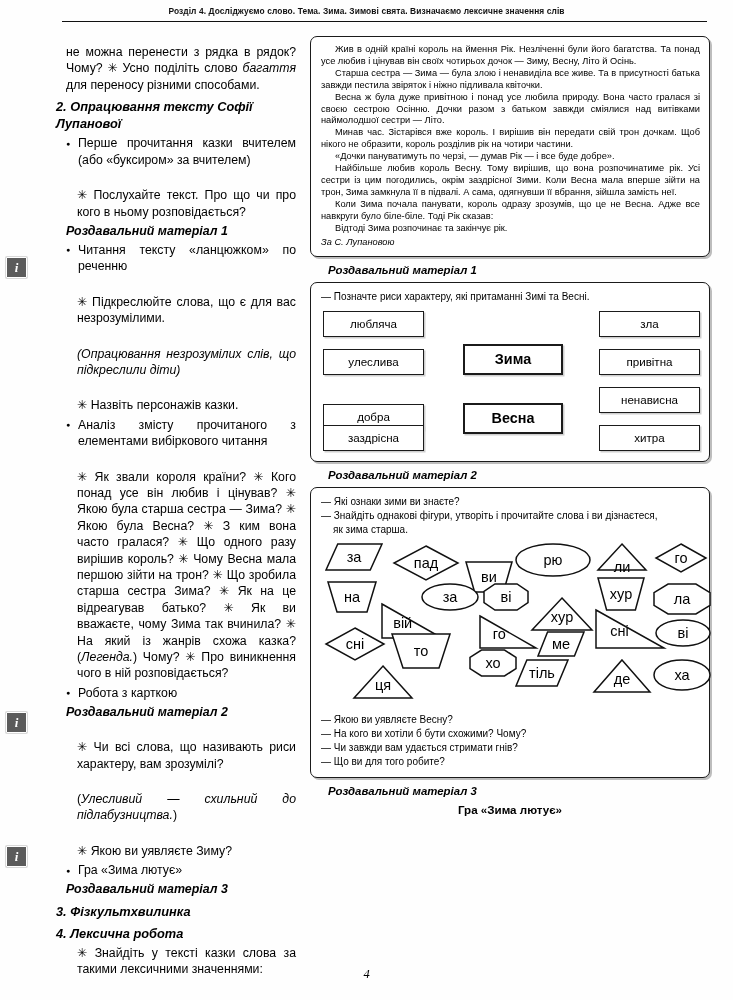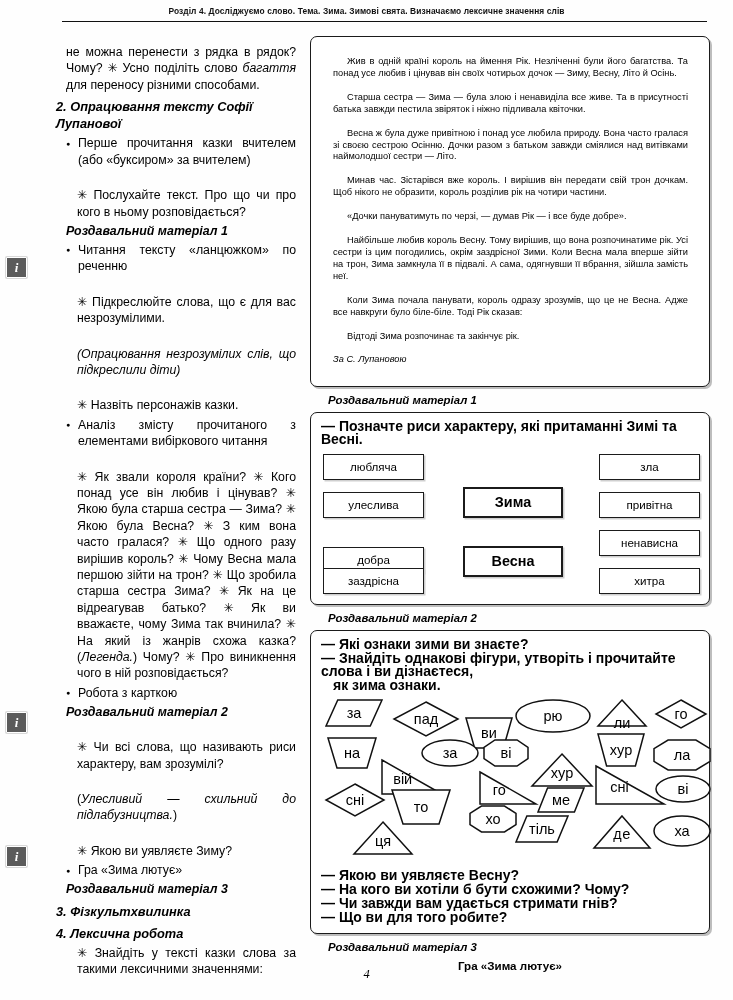--- a/index.html
+++ b/index.html
@@ -133,32 +133,32 @@
     margin: 2px 0 0 0;
   }
 
   
   .story {
     font-size: 9.25px;
     line-height: 11.9px;
     text-align: justify;
     text-align-last: left;
   }
-  .story p { margin: 12px; text-indent: 14px; }
+  .story p { margin: 0; text-indent: 14px; }
   .story .sig {
     text-indent: 0;
     text-align: right;
     font-style: italic;
     margin-top: 2px;
   }
 
   
   .qline {
-    font-size: 14px;
-    font-weight: bold;
+    font-size: 10px;
+    font-weight: normal;
     line-height: 13px;
     padding-left: 0;
     margin: 0 0 1px 0;
   }
   .qcont { padding-left: 12px; }
 
   
   .traits {
     position: relative;
     height: 142px;
@@ -302,21 +302,21 @@
         <div class="tbox" style="left:278px; top:76px;">ненависна</div>
         <div class="tbox" style="left:278px; top:114px;">хитра</div>
       </div>
     </div>
 
     <div class="hcaption">Роздавальний матеріал 2</div>
 
     <div class="hbox" style="width:400px;">
       <div class="qline">— Які ознаки зими ви знаєте?</div>
       <div class="qline">— Знайдіть однакові фігури, утворіть і прочитайте слова і ви дізнаєтеся,</div>
-      <div class="qline qcont">як зима ознаки.</div>
+      <div class="qline qcont">як зима старша.</div>
 
       <div class="shapes" id="shapes-area">
           <div class="sh" style="left: 0px; top: 2px; width: 58px; height: 28px;">
             <svg width="58" height="28" viewBox="0 0 58 28">
               <polygon points="12.76,1 57,1 45.24,27 1,27" fill="#ffffff" stroke="#111111" stroke-width="1.5"></polygon>
             </svg>
             <span>за</span>
           </div>
           <div class="sh" style="left: 68px; top: 4px; width: 66px; height: 36px;">
             <svg width="66" height="36" viewBox="0 0 66 36">
@@ -437,21 +437,21 @@
               <polygon points="11.88,1 53,1 42.120000000000005,27 1,27" fill="#ffffff" stroke="#111111" stroke-width="1.5"></polygon>
             </svg>
             <span>тіль</span>
           </div>
           <div class="sh" style="left: 28px; top: 124px; width: 60px; height: 34px;">
             <svg width="60" height="34" viewBox="0 0 60 34">
               <polygon points="30,1 59,33 1,33" fill="#ffffff" stroke="#111111" stroke-width="1.5"></polygon>
             </svg>
             <span style="margin-top: 6.12px;">ця</span>
           </div>
-          <div class="sh" style="left: 268px; top: 118px; width: 58px; height: 34px; font-family: Liberation Mono, monospace;">
+          <div class="sh" style="left: 268px; top: 118px; width: 58px; height: 34px;">
             <svg width="58" height="34" viewBox="0 0 58 34">
               <polygon points="29,1 57,33 1,33" fill="#ffffff" stroke="#111111" stroke-width="1.5"></polygon>
             </svg>
             <span style="margin-top: 6.12px;">де</span>
           </div>
           <div class="sh" style="left: 328px; top: 118px; width: 58px; height: 32px; text-align: right;">
             <svg width="58" height="32" viewBox="0 0 58 32">
               <ellipse cx="29" cy="16" rx="28" ry="15" fill="#ffffff" stroke="#111111" stroke-width="1.5"></ellipse>
             </svg>
             <span>ха</span>

